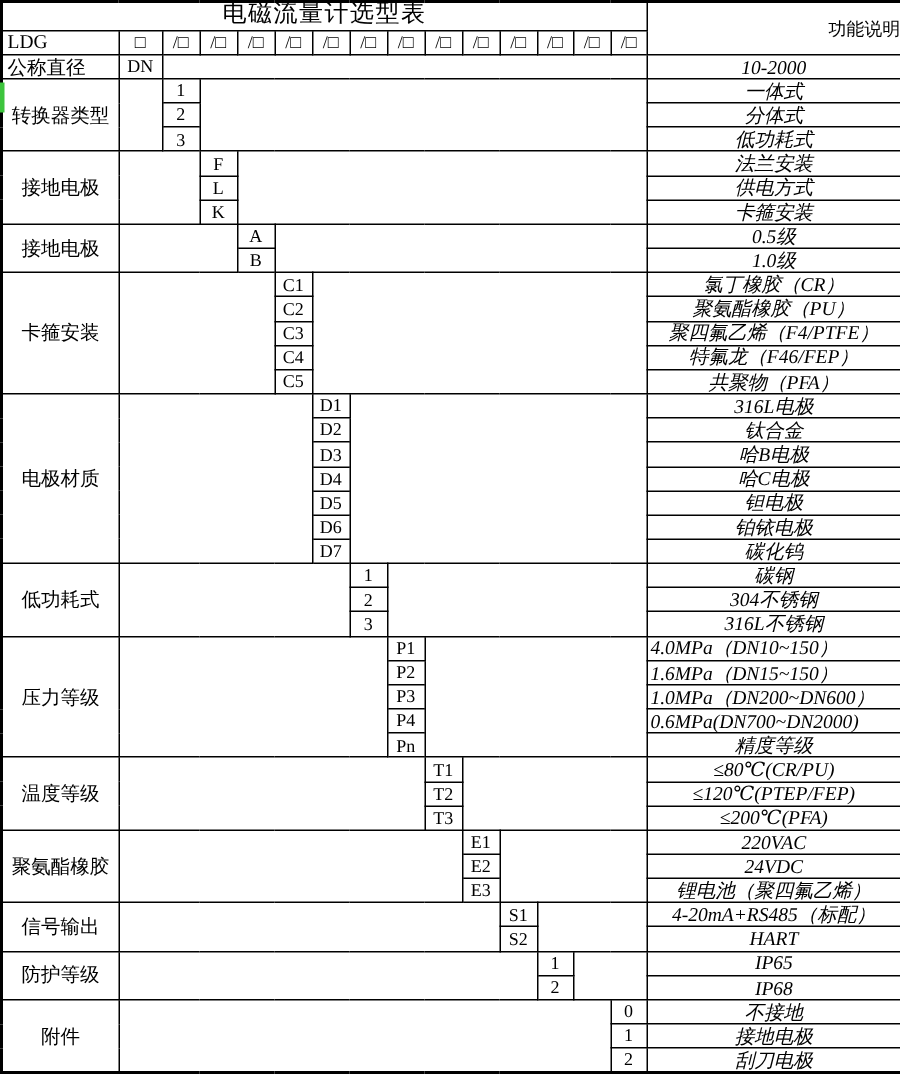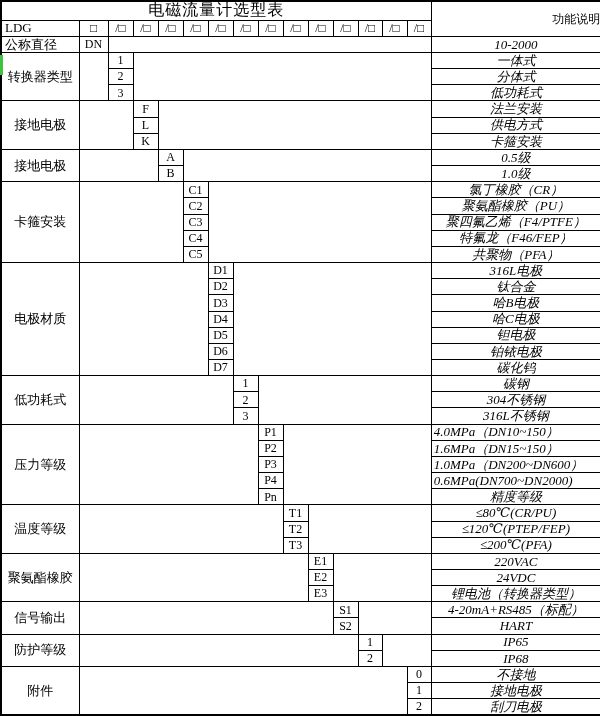--- a/index.html
+++ b/index.html
@@ -245,21 +245,21 @@
           <td class="code">E1</td>
           <td rowspan="3" colspan="4" class="empty"></td>
           <td class="func">220VAC</td>
         </tr>
         <tr>
           <td class="code">E2</td>
           <td class="func">24VDC</td>
         </tr>
         <tr>
           <td class="code">E3</td>
-          <td class="func">锂电池（转换器类型）</td>
+          <td class="func">锂电池（聚四氟乙烯）</td>
         </tr>
         <tr>
           <td rowspan="2" class="label">信号输出</td>
           <td rowspan="2" colspan="10" class="empty"></td>
           <td class="code">S1</td>
           <td rowspan="2" colspan="3" class="empty"></td>
           <td class="func">4-20mA+RS485（标配）</td>
         </tr>
         <tr>
           <td class="code">S2</td>

